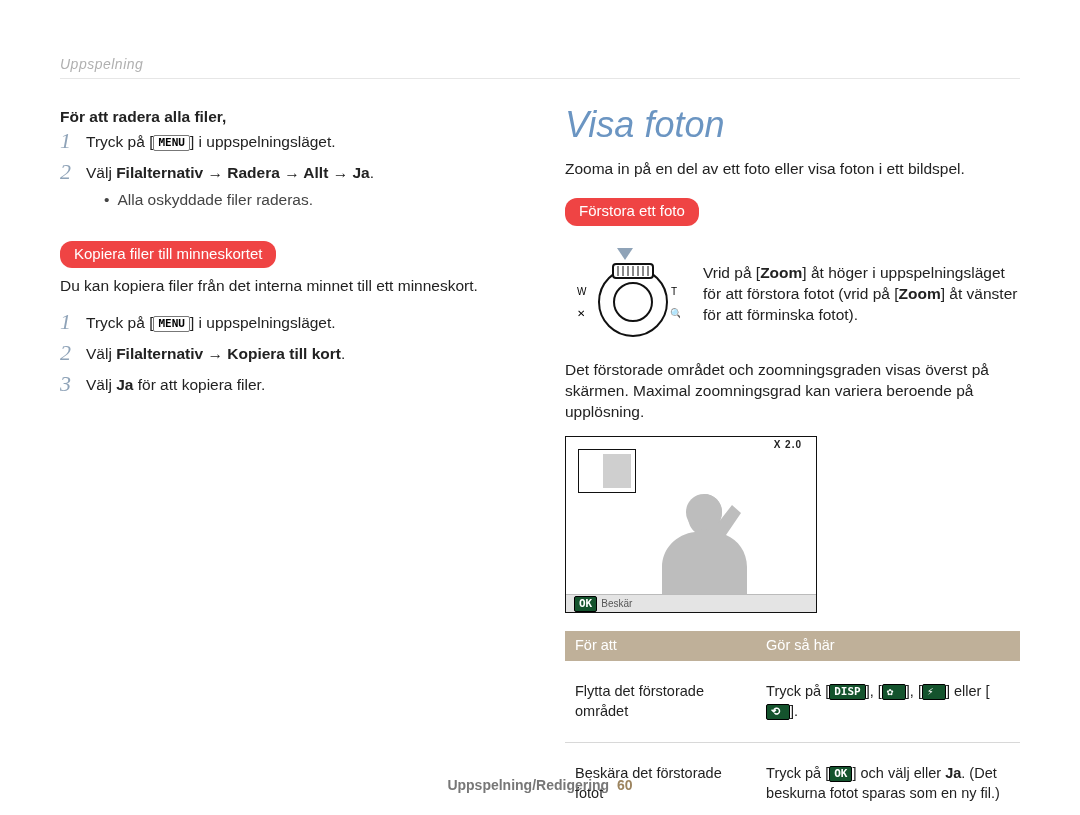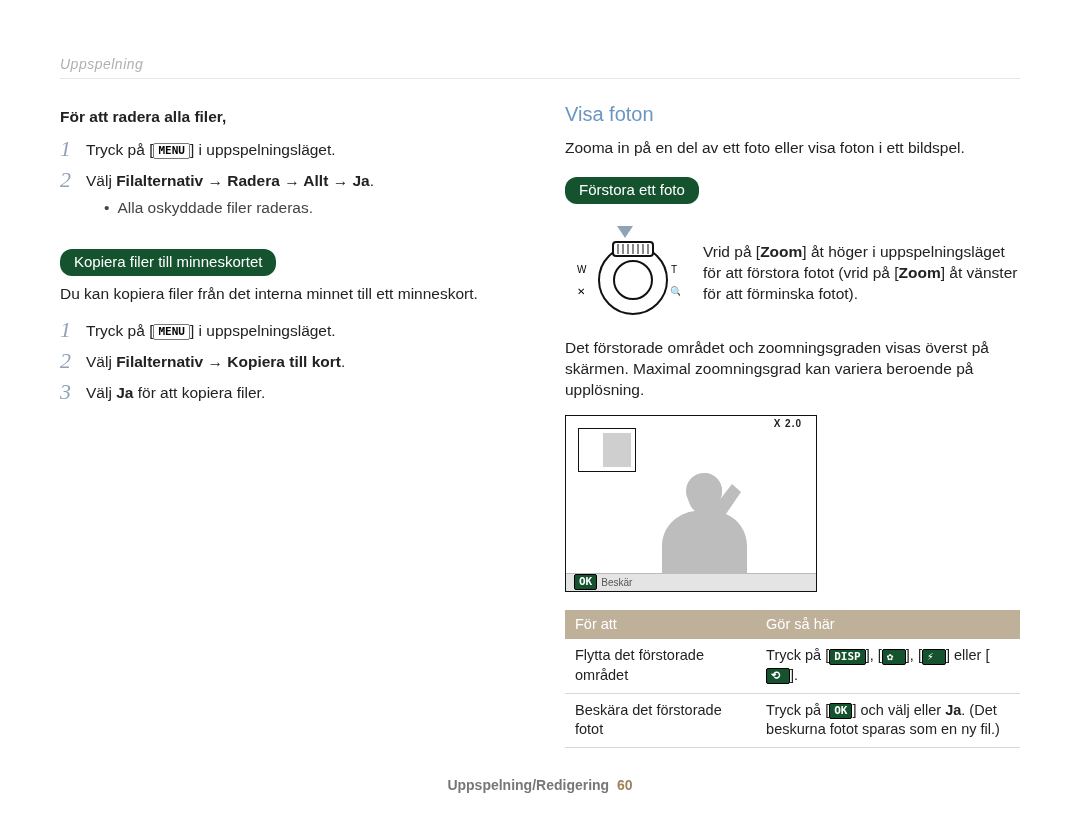--- a/index.html
+++ b/index.html
@@ -33,21 +33,21 @@
   .columns {
     display: flex;
     gap: 50px;
   }
   .col {
     flex: 1 1 0;
   }
   .subhead {
     font-weight: bold;
     font-size: 15.5px;
-    margin-bottom: 10px;
+    margin-bottom: 2px;
   }
   .steps .step {
     display: flex;
     align-items: flex-start;
     gap: 10px;
     margin-bottom: 8px;
   }
   .steps .num {
     color: #8fa3b8;
     font-size: 22px;
@@ -60,21 +60,21 @@
   .steps .body { padding-top: 2px; }
   .bullet-in {
     margin: 6px 0 0 18px;
     display: flex;
     gap: 8px;
     color: #444;
   }
   .bullet-dot { flex: none; }
   .chip {
     display: inline-block;
-    background: #14532d;
+    background: #ef4444;
     color: #fff;
     border-radius: 12px;
     padding: 3px 14px 4px 14px;
     font-size: 15px;
     margin-top: 22px;
     margin-bottom: 8px;
   }
   .inline-key {
     display: inline-block;
     border: 1px solid #777;
@@ -87,24 +87,25 @@
     color: #000;
     line-height: 14px;
     vertical-align: middle;
   }
   .inline-key.filled {
     background: #14532d;
     color: #fff;
     border-color: #000;
   }
   .section-title {
-    font-size: 20px;
+    font-size: 36px;
     color: #6b95c2;
     font-weight: 300;
     margin: -6px 0 10px 0;
+    font-style: italic;
   }
   .desc { margin-bottom: 14px; }
   .zoom-row {
     display: flex;
     gap: 18px;
     align-items: center;
     margin: 14px 0 18px 0;
   }
   .dial-wrap { flex: none; width: 120px; text-align: center; }
   .dial-arrow {
@@ -173,21 +174,21 @@
   }
   table.actions th {
     background: #bfb099;
     color: #fff;
     font-weight: normal;
     text-align: left;
     padding: 5px 10px;
   }
   table.actions td {
     border-bottom: 1px solid #d8d8d8;
-    padding: 7px 10px;
+    padding: 21px 10px;
     vertical-align: top;
   }
   table.actions td:first-child { width: 42%; }
 
   .footer {
     position: absolute;
     bottom: 20px;
     left: 0; right: 0;
     text-align: center;
     font-size: 14px;

